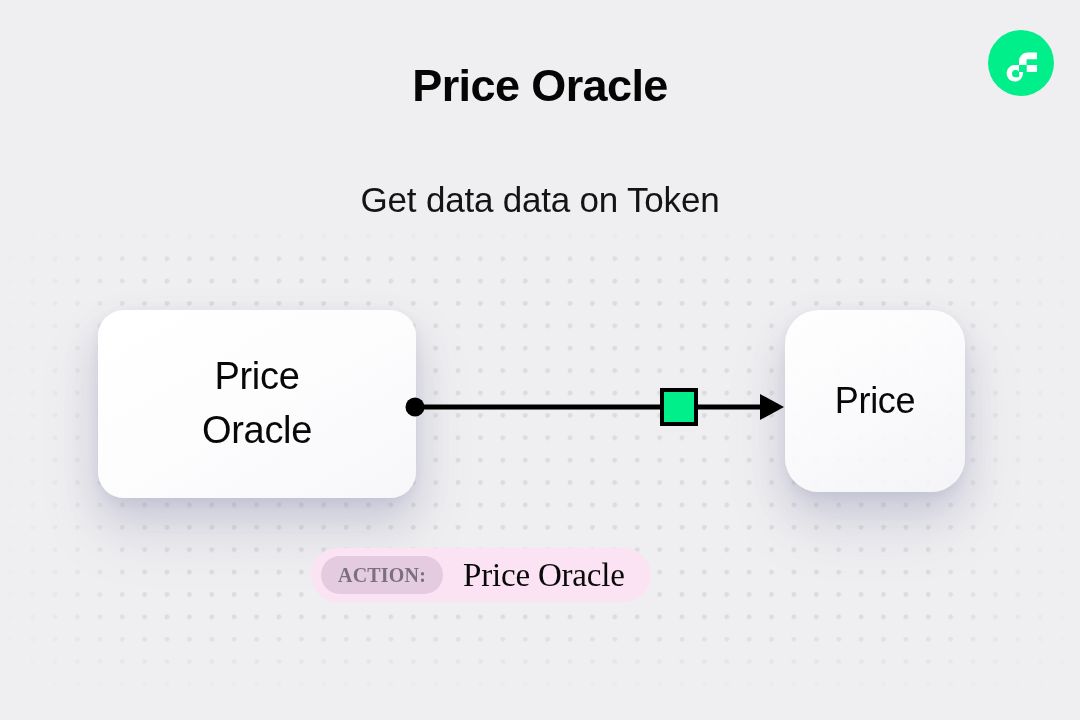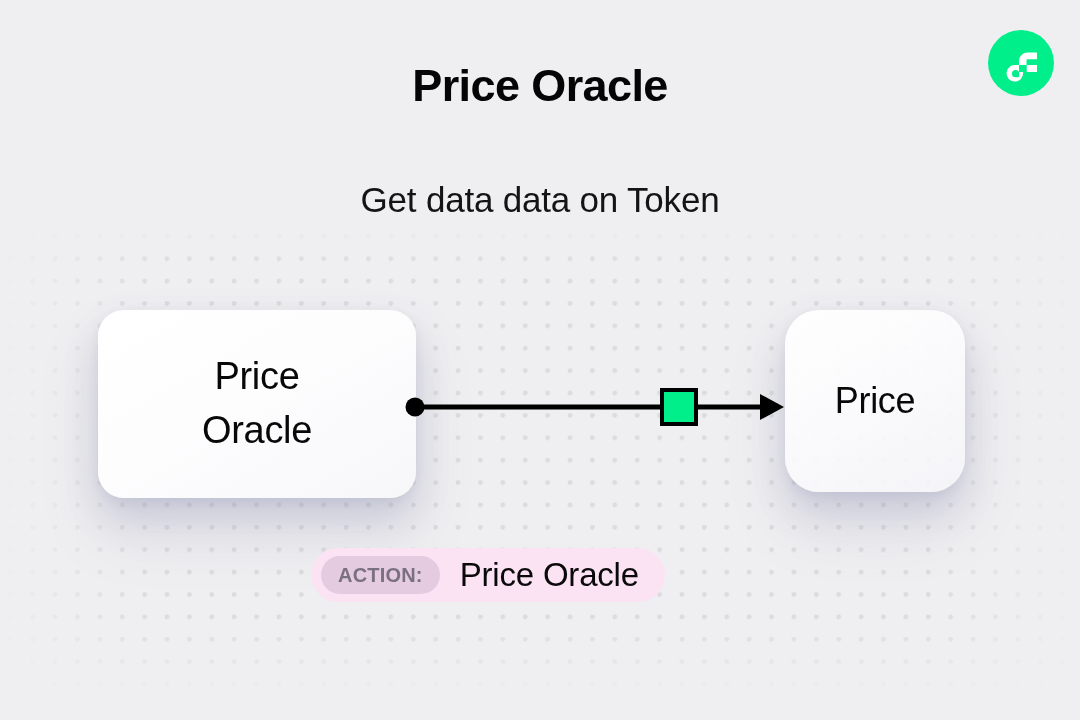--- a/index.html
+++ b/index.html
@@ -136,20 +136,21 @@
     position: absolute;
     left: 311px;
     top: 548px;
     height: 54px;
     border-radius: 27px;
     background: #fbe3f4;
     display: flex;
     align-items: center;
     padding: 0 26px 0 10px;
     box-sizing: border-box;
+    font-family: Liberation Serif, serif;
   }
   .action-chip {
     background: #e4cbdf;
     border-radius: 22px;
     height: 38px;
     display: flex;
     align-items: center;
     padding: 0 17px;
     font-size: 20px;
     font-weight: 700;

